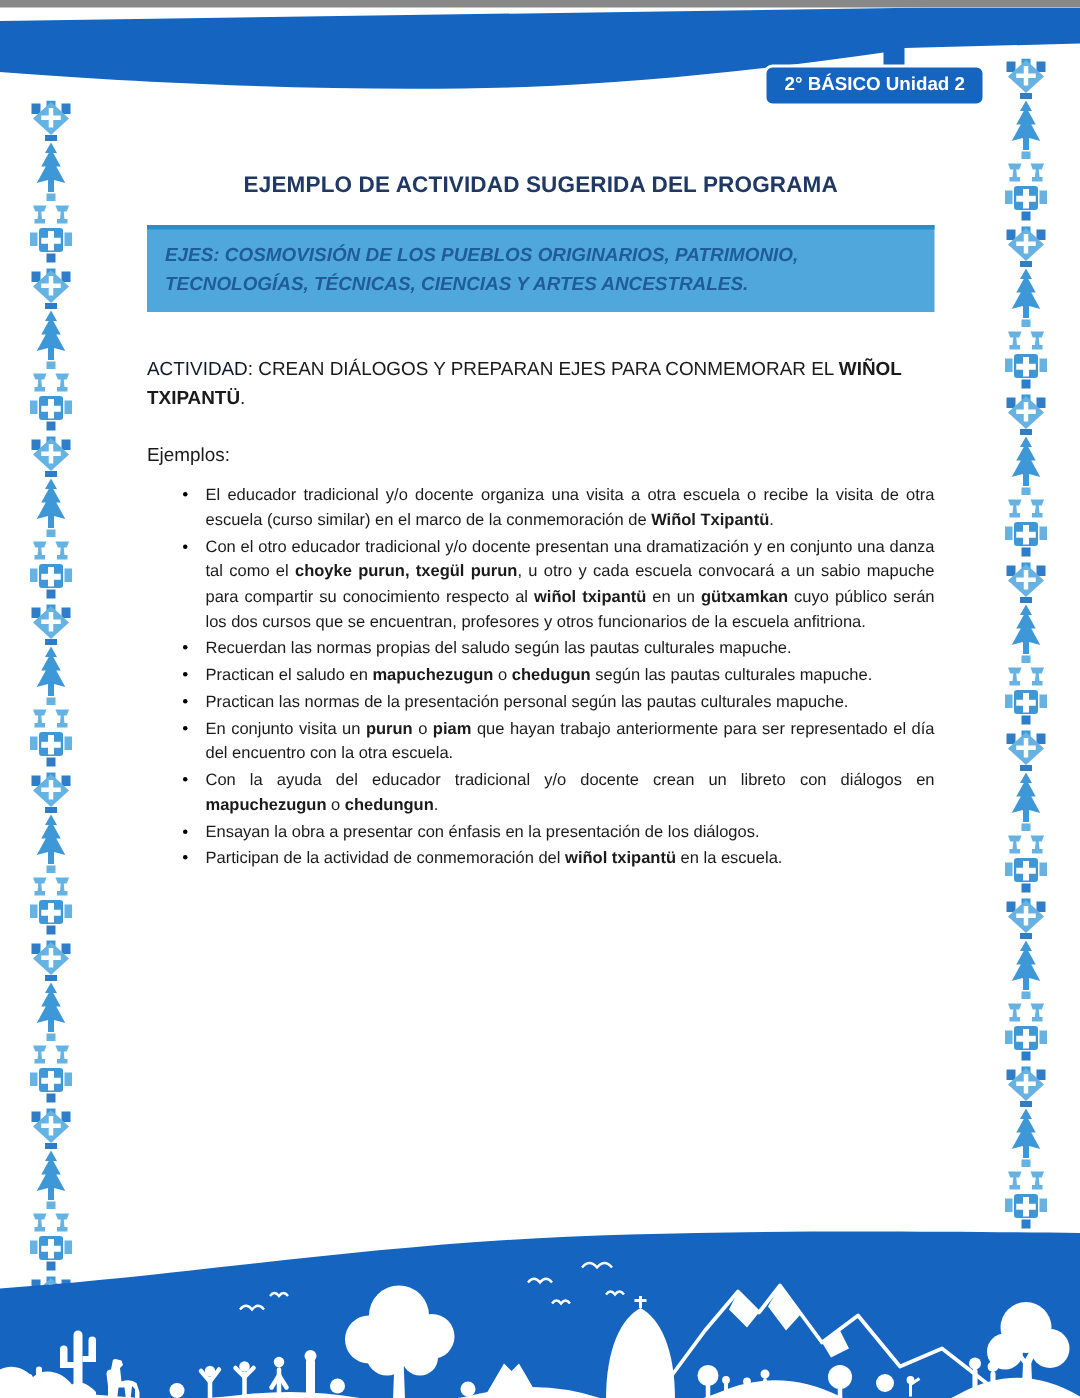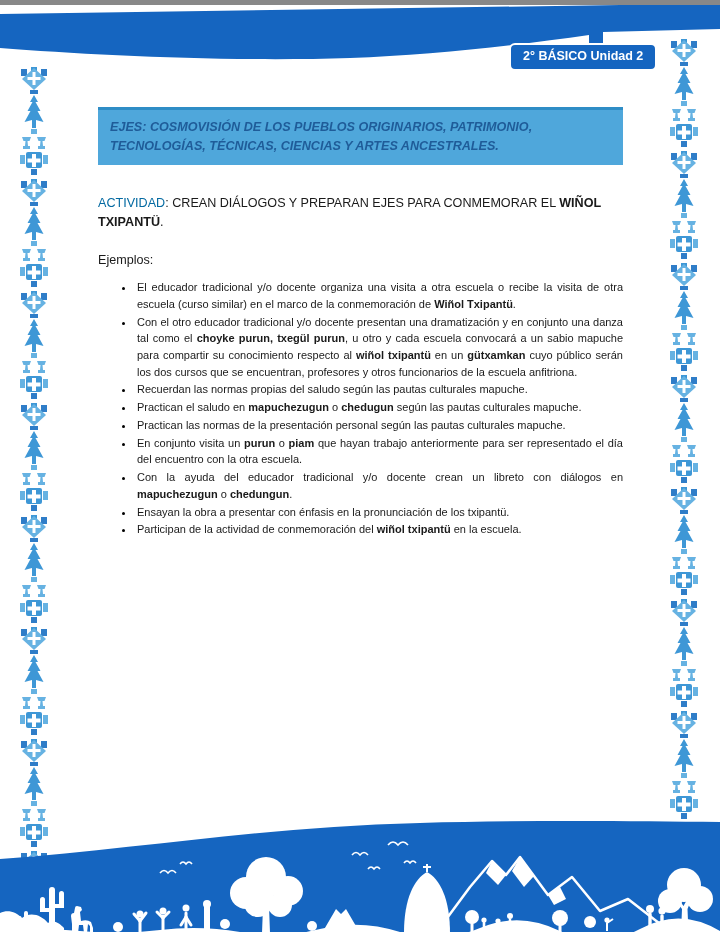--- a/index.html
+++ b/index.html
@@ -86,38 +86,39 @@
       <use href="#totem-tile" transform="translate(0,112)"></use>
     <use href="#totem-tile" transform="translate(0,224)"></use>
       <use href="#totem-tile" transform="translate(0,336)"></use>
     <use href="#totem-tile" transform="translate(0,448)"></use>
       <use href="#totem-tile" transform="translate(0,560)"></use>
     <use href="#totem-tile" transform="translate(0,672)"></use>
       <use href="#totem-tile" transform="translate(0,784)"></use>
   </svg>
 
   <main class="content">
+    <h1 class="title">EJEMPLO DE ACTIVIDAD SUGERIDA DEL PROGRAMA</h1>
 
     <div class="ejes-box">
       <span>EJES:  COSMOVISIÓN DE LOS PUEBLOS ORIGINARIOS, PATRIMONIO, TECNOLOGÍAS, TÉCNICAS, CIENCIAS Y ARTES ANCESTRALES.</span>
     </div>
 
-    <p class="activity-line"><span style="color: #0369a1;">ACTIVIDAD</span><span>: CREAN DIÁLOGOS Y PREPARAN EJES PARA CONMEMORAR EL </span><span class="b">WIÑOL TXIPANTÜ</span><span>.</span></p>
+    <p class="activity-line"><span style="color: #0f172a;">ACTIVIDAD</span><span>: CREAN DIÁLOGOS Y PREPARAN EJES PARA CONMEMORAR EL </span><span class="b">WIÑOL TXIPANTÜ</span><span>.</span></p>
 
     <p class="examples-heading">Ejemplos:</p>
 
     <ul class="examples">
         <li><span>El educador tradicional y/o docente organiza una visita a otra escuela o recibe la visita de otra escuela (curso similar) en el marco de la conmemoración de </span><span class="b">Wiñol Txipantü</span><span>.</span></li>
         <li><span>Con el otro educador tradicional y/o docente presentan una dramatización y en conjunto una danza tal como el </span><span class="b">choyke purun, txegül purun</span><span>, u otro y cada escuela convocará a un sabio mapuche para compartir su conocimiento respecto al </span><span class="b">wiñol txipantü</span><span> en un </span><span class="b">gütxamkan</span><span> cuyo público serán los dos cursos que se encuentran, profesores y otros funcionarios de la escuela anfitriona.</span></li>
         <li><span>Recuerdan las normas propias del saludo según las pautas culturales mapuche.</span></li>
         <li><span>Practican el saludo en </span><span class="b">mapuchezugun</span><span> o </span><span class="b">chedugun</span><span> según las pautas culturales mapuche.</span></li>
         <li><span>Practican las normas de la presentación personal según las pautas culturales mapuche.</span></li>
         <li><span>En conjunto visita un </span><span class="b">purun</span><span> o </span><span class="b">piam</span><span> que hayan trabajo anteriormente para ser representado el día del encuentro con la otra escuela.</span></li>
         <li><span>Con la ayuda del educador tradicional y/o docente crean un libreto con diálogos en </span><span class="b">mapuchezugun</span><span> o </span><span class="b">chedungun</span><span>.</span></li>
-        <li><span>Ensayan la obra a presentar con énfasis en la pronunciación de los txipantü.</span></li>
+        <li><span>Ensayan la obra a presentar con énfasis en la presentación de los diálogos.</span></li>
         <li><span>Participan de la actividad de conmemoración del </span><span class="b">wiñol txipantü</span><span> en la escuela.</span></li>
       </ul>
   </main>
 
   <svg class="footer-svg" viewBox="0 0 720 122" aria-hidden="true">
     <path d="M0 44 C140 34 260 12 420 8 C520 5 630 6 720 7 L720 122 L0 122 Z" fill="var(--brand)"></path>
 
     <path d="M0 117 Q40 112 80 116 T160 115 T240 117 T320 114 T400 117 T480 113 T560 116 T640 114 T720 116 L720 122 L0 122 Z" fill="#fff"></path>
 
     <path d="M0 120 L0 98 C8 94 16 97 22 103 C30 96 42 100 48 108 C54 104 60 109 64 113 L64 120 Z" fill="#fff"></path>

